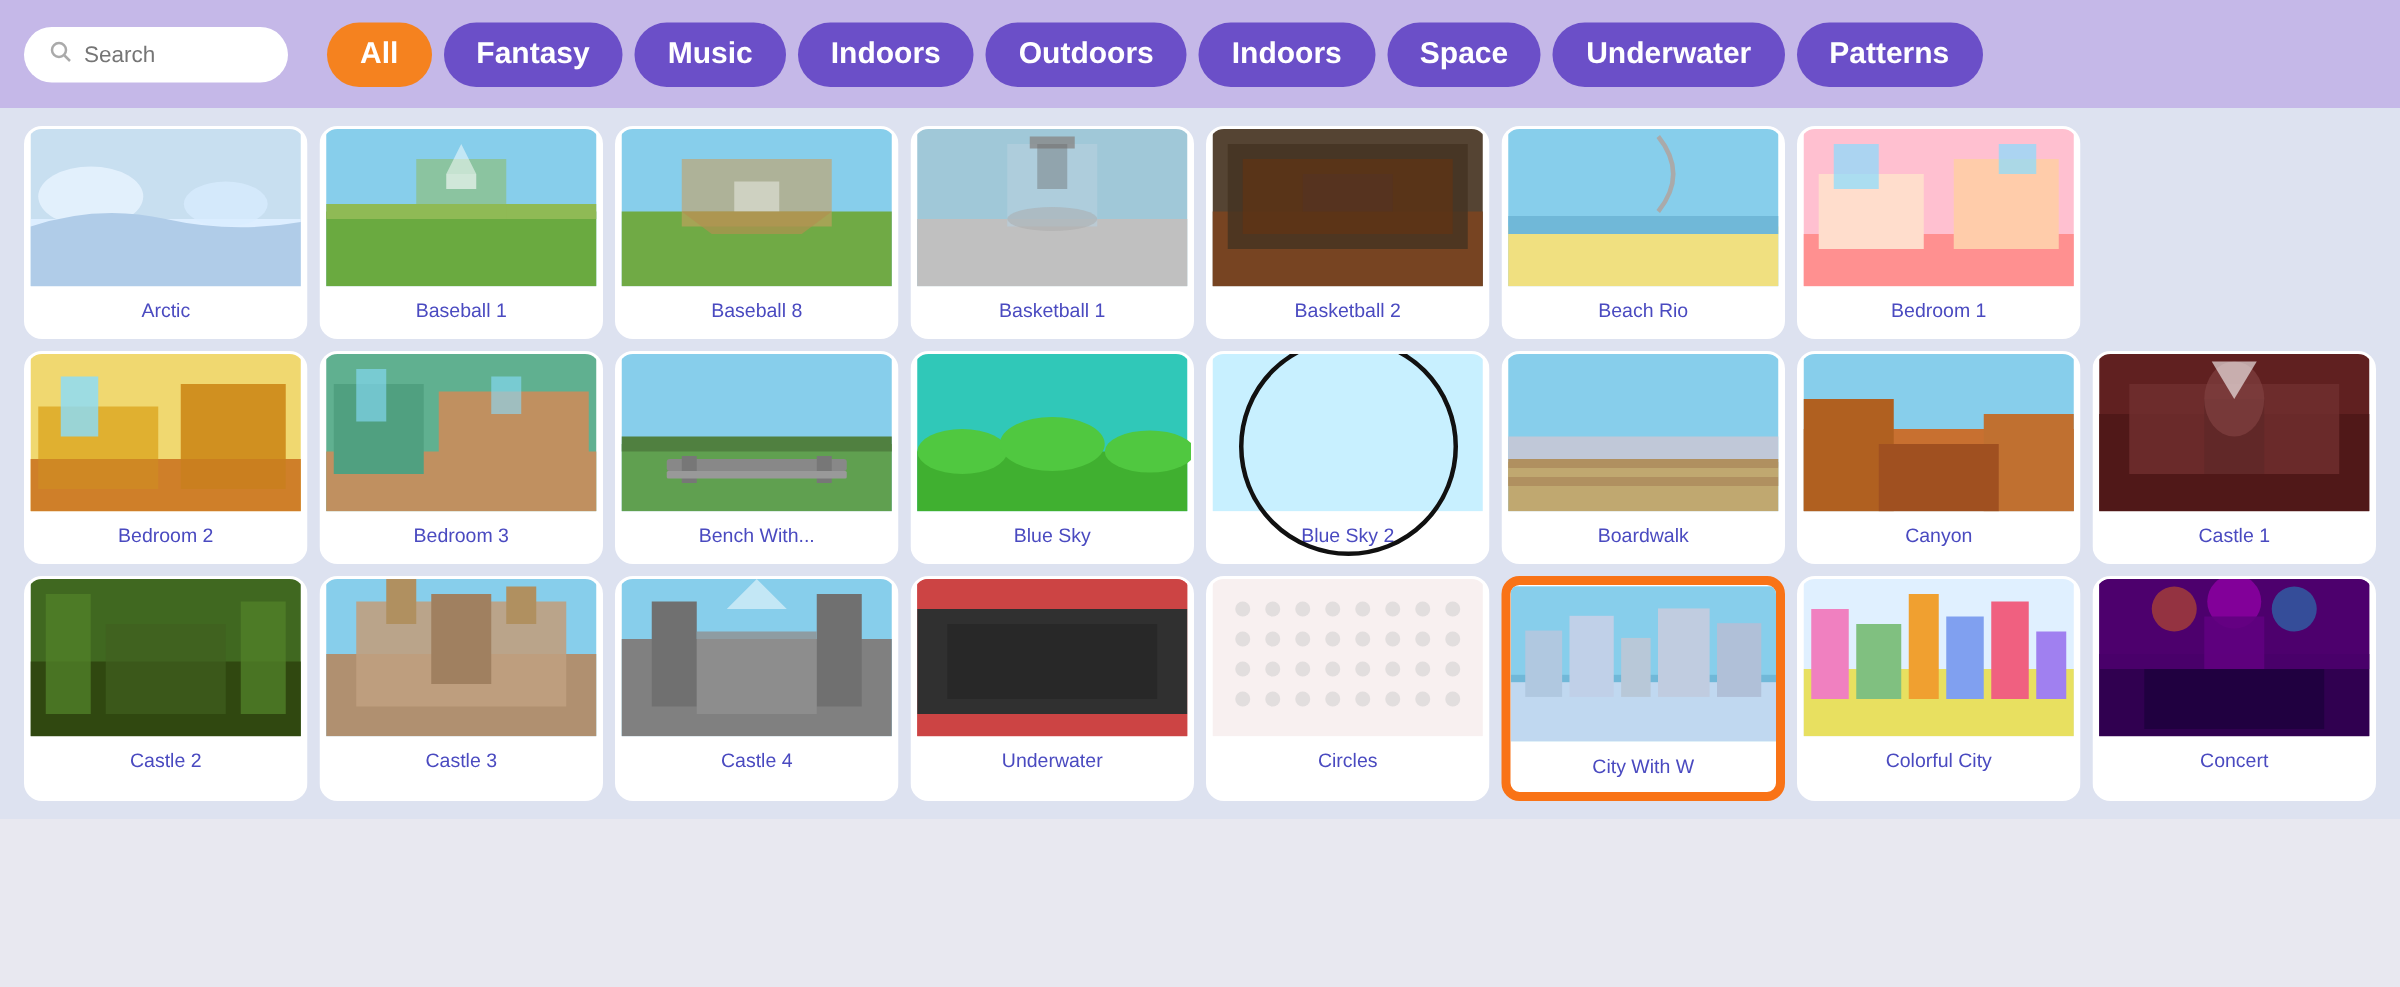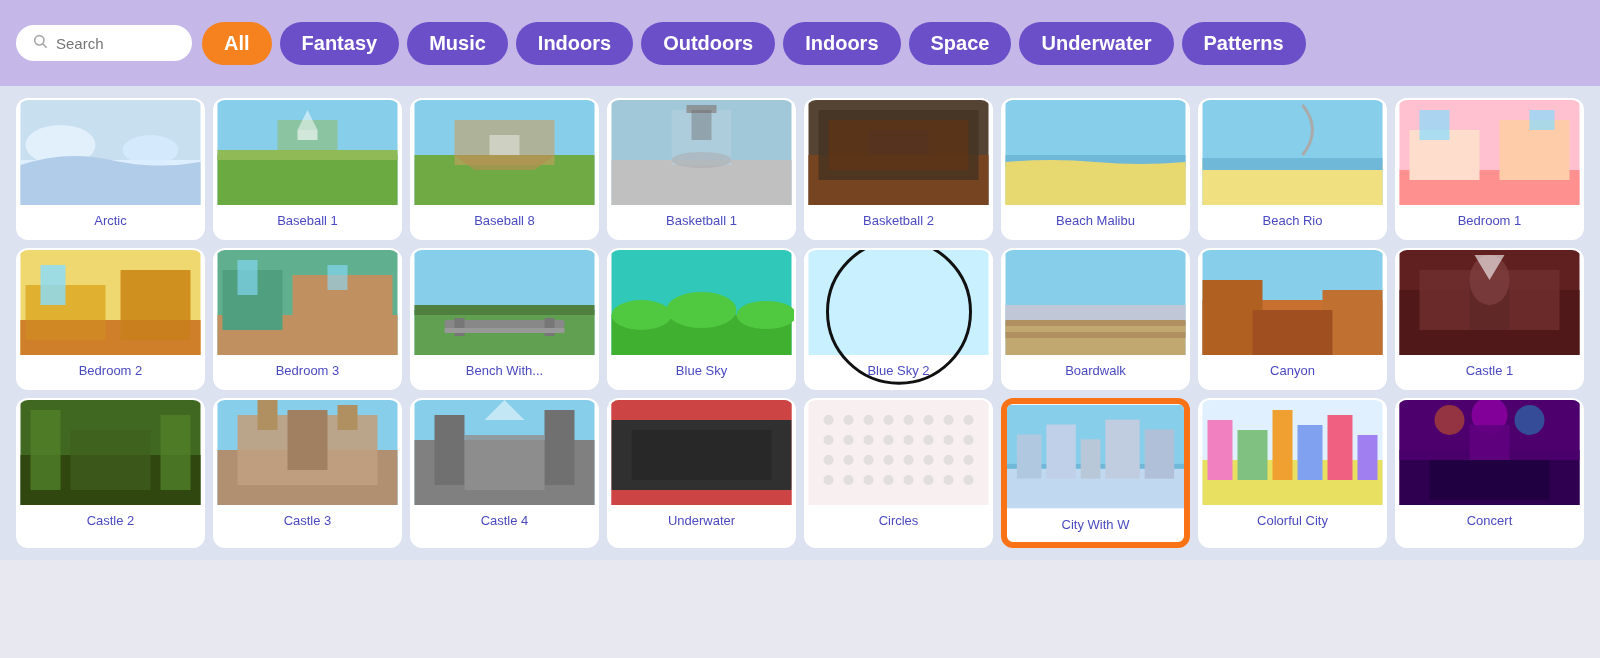--- a/index.html
+++ b/index.html
@@ -4,22 +4,22 @@
   <style>
     * { box-sizing: border-box; margin: 0; padding: 0; }
     body { font-family: 'Helvetica Neue', Arial, sans-serif; background: #e8e8f0; overflow-x: hidden; }
 
     
     .filter-bar {
       background: #c5b8e8;
       display: flex;
       align-items: center;
       padding: 12px 16px;
-      gap: 10px;
-      height: 86px;
+      gap: 26px;
+      height: 72px;
     }
 
     .search-box {
       display: flex;
       align-items: center;
       background: white;
       border-radius: 24px;
       padding: 8px 16px;
       gap: 8px;
       min-width: 160px;
@@ -201,31 +201,20 @@
         <div class="item-thumb">
           <svg viewBox="0 0 180 105" xmlns="http://www.w3.org/2000/svg">
       <rect width="180" height="105" fill="#554433"></rect>
       <rect y="55" width="180" height="50" fill="#774422"></rect>
       <rect x="10" y="10" width="160" height="70" fill="#443322" opacity="0.8"></rect>
       <rect x="20" y="20" width="140" height="50" fill="#663311" opacity="0.6"></rect>
       <path d="M60 30 L120 30 L120 55 L60 55Z" fill="#553322" opacity="0.8"></path>
     </svg>
         </div>
         <div class="item-label">Basketball 2</div>
-      </div>
-      <div class="grid-item">
-        <div class="item-thumb">
-          <svg viewBox="0 0 180 105" xmlns="http://www.w3.org/2000/svg">
-      <rect width="180" height="105" fill="#87ceeb"></rect>
-      <rect y="62" width="180" height="43" fill="#f0e080"></rect>
-      <rect y="55" width="180" height="12" fill="#70b8d8"></rect>
-      <path d="M0 62 Q45 58 90 62 Q135 66 180 62 L180 105 L0 105Z" fill="#e8d870"></path>
-    </svg>
-        </div>
-        <div class="item-label">Beach Malibu</div>
       </div>
       <div class="grid-item">
         <div class="item-thumb">
           <svg viewBox="0 0 180 105" xmlns="http://www.w3.org/2000/svg">
       <rect width="180" height="105" fill="#87ceeb"></rect>
       <path d="M100 5 Q120 30 100 55" stroke="#aaa" stroke-width="3" fill="none"></path>
       <rect y="65" width="180" height="40" fill="#f0e080"></rect>
       <rect y="58" width="180" height="12" fill="#70b8d8"></rect>
     </svg>
         </div>

